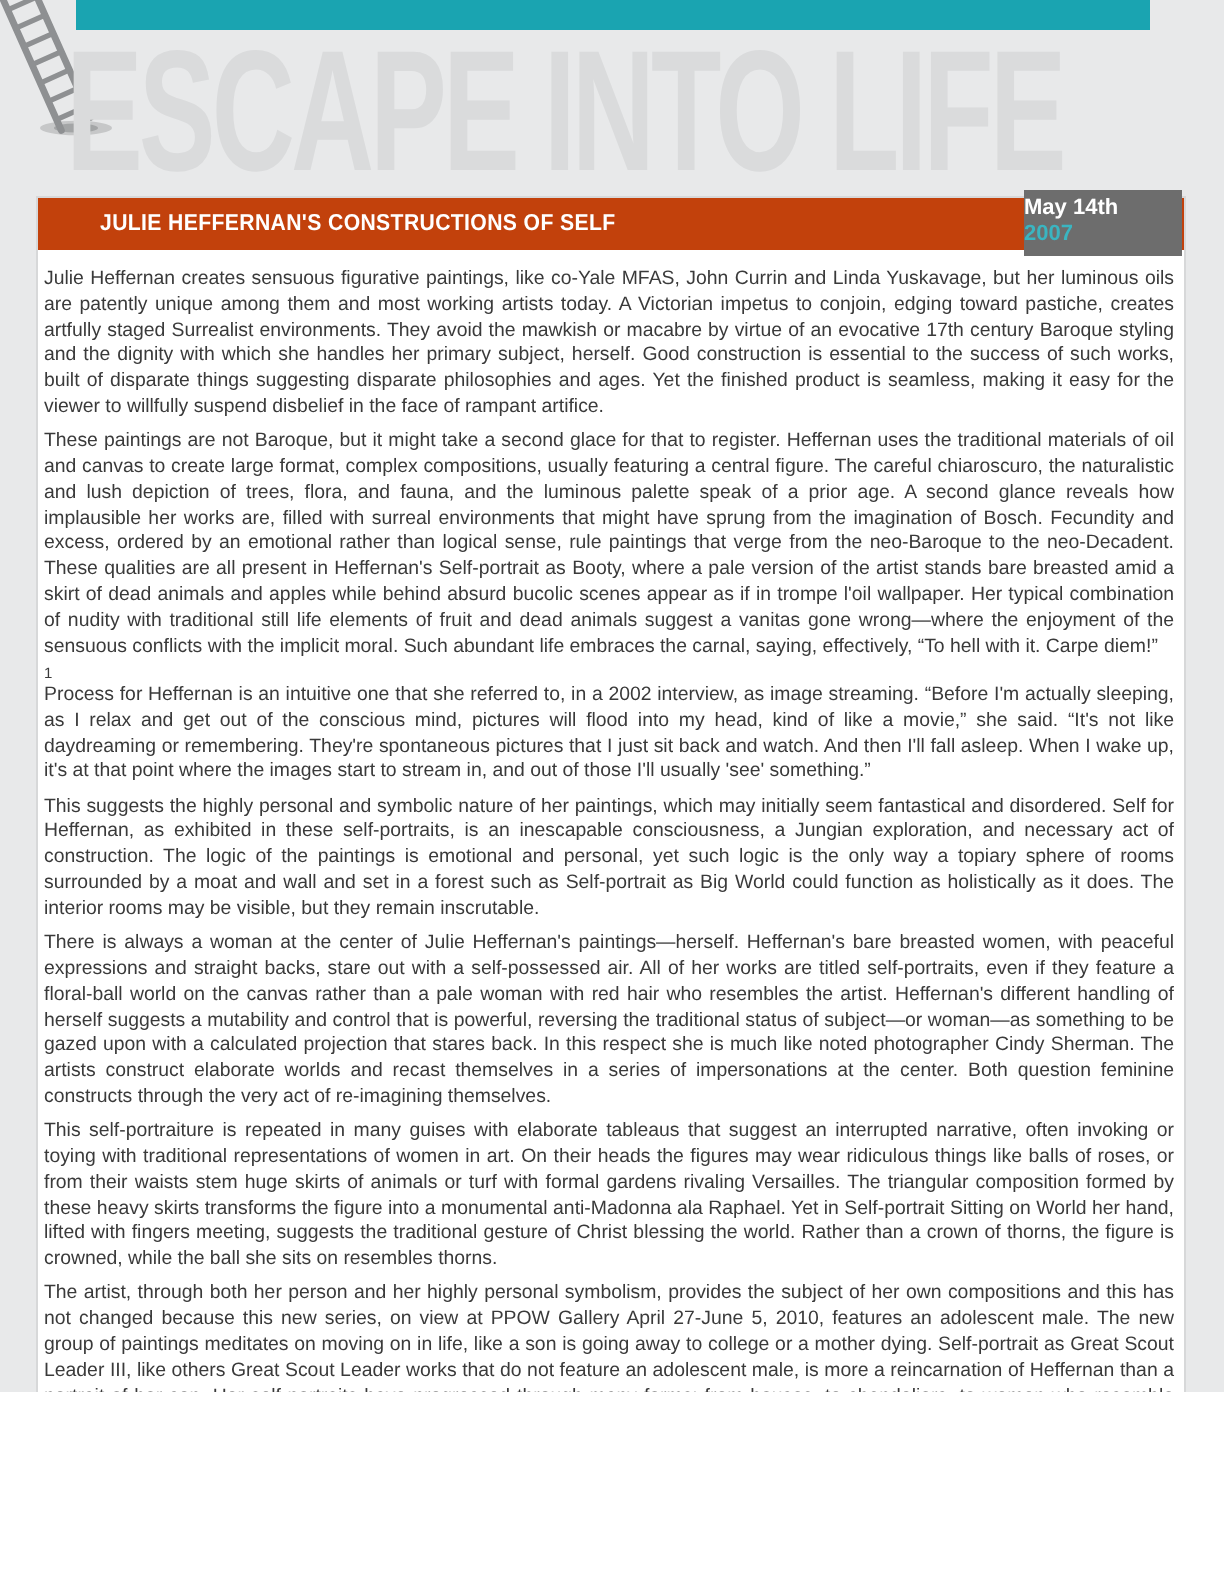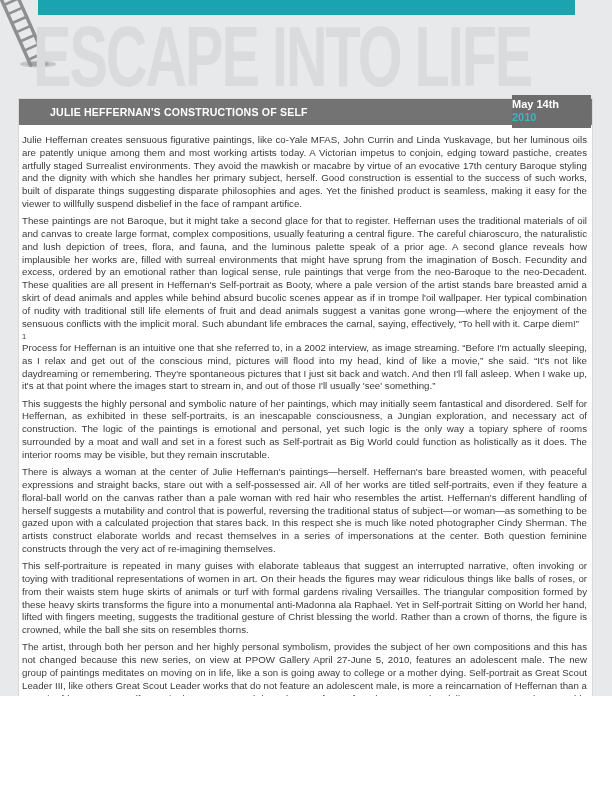--- a/index.html
+++ b/index.html
@@ -27,21 +27,21 @@
     transform:scaleX(0.67); transform-origin:left top;
   }
   .panel {
     position:absolute; left:19px; top:99px;
     width:573px; min-height:675px;
     background:#ffffff;
     box-shadow:0 0 0 1px rgba(0,0,0,0.07);
   }
   .title-bar {
     position:relative;
-    height:26px; background:#737373;
+    height:26px; background:#c2410c;
   }
   .title-bar .title {
     position:absolute; left:31px; top:7px;
     font-size:11.5px; font-weight:bold; color:#ffffff;
     letter-spacing:0.2px; white-space:nowrap;
     transform:scaleX(0.92); transform-origin:left top;
   }
   .date-box {
     position:absolute; right:1px; top:-4px;
     width:79px; height:33px; box-sizing:border-box;
@@ -94,21 +94,21 @@
   </svg>
 
   <div class="masthead">ESCAPE INTO LIFE</div>
 
   <div class="panel">
 
     <div class="title-bar">
       <span class="title">JULIE HEFFERNAN'S CONSTRUCTIONS OF SELF</span>
       <div class="date-box">
         <span class="d1">May 14th</span>
-        <span class="d2">2010</span>
+        <span class="d2">2007</span>
       </div>
     </div>
 
     <div class="body">
       <p>Julie Heffernan creates sensuous figurative paintings, like co-Yale MFAS, John Currin and Linda Yuskavage, but her luminous oils are patently unique among them and most working artists today. A Victorian impetus to conjoin, edging toward pastiche, creates artfully staged Surrealist environments. They avoid the mawkish or macabre by virtue of an evocative 17th century Baroque styling and the dignity with which she handles her primary subject, herself. Good construction is essential to the success of such works, built of disparate things suggesting disparate philosophies and ages. Yet the finished product is seamless, making it easy for the viewer to willfully suspend disbelief in the face of rampant artifice.</p>
       <p>These paintings are not Baroque, but it might take a second glace for that to register. Heffernan uses the traditional materials of oil and canvas to create large format, complex compositions, usually featuring a central figure. The careful chiaroscuro, the naturalistic and lush depiction of trees, flora, and fauna, and the luminous palette speak of a prior age. A second glance reveals how implausible her works are, filled with surreal environments that might have sprung from the imagination of Bosch. Fecundity and excess, ordered by an emotional rather than logical sense, rule paintings that verge from the neo-Baroque to the neo-Decadent. These qualities are all present in Heffernan's Self-portrait as Booty, where a pale version of the artist stands bare breasted amid a skirt of dead animals and apples while behind absurd bucolic scenes appear as if in trompe l'oil wallpaper. Her typical combination of nudity with traditional still life elements of fruit and dead animals suggest a vanitas gone wrong—where the enjoyment of the sensuous conflicts with the implicit moral. Such abundant life embraces the carnal, saying, effectively, “To hell with it. Carpe diem!”</p>
       <div class="footnote">1</div>
       <p>Process for Heffernan is an intuitive one that she referred to, in a 2002 interview, as image streaming. “Before I'm actually sleeping, as I relax and get out of the conscious mind, pictures will flood into my head, kind of like a movie,” she said. “It's not like daydreaming or remembering. They're spontaneous pictures that I just sit back and watch. And then I'll fall asleep. When I wake up, it's at that point where the images start to stream in, and out of those I'll usually 'see' something.”</p>
       <p>This suggests the highly personal and symbolic nature of her paintings, which may initially seem fantastical and disordered. Self for Heffernan, as exhibited in these self-portraits, is an inescapable consciousness, a Jungian exploration, and necessary act of construction. The logic of the paintings is emotional and personal, yet such logic is the only way a topiary sphere of rooms surrounded by a moat and wall and set in a forest such as Self-portrait as Big World could function as holistically as it does. The interior rooms may be visible, but they remain inscrutable.</p>
       <p>There is always a woman at the center of Julie Heffernan's paintings—herself. Heffernan's bare breasted women, with peaceful expressions and straight backs, stare out with a self-possessed air. All of her works are titled self-portraits, even if they feature a floral-ball world on the canvas rather than a pale woman with red hair who resembles the artist. Heffernan's different handling of herself suggests a mutability and control that is powerful, reversing the traditional status of subject—or woman—as something to be gazed upon with a calculated projection that stares back. In this respect she is much like noted photographer Cindy Sherman. The artists construct elaborate worlds and recast themselves in a series of impersonations at the center. Both question feminine constructs through the very act of re-imagining themselves.</p>

